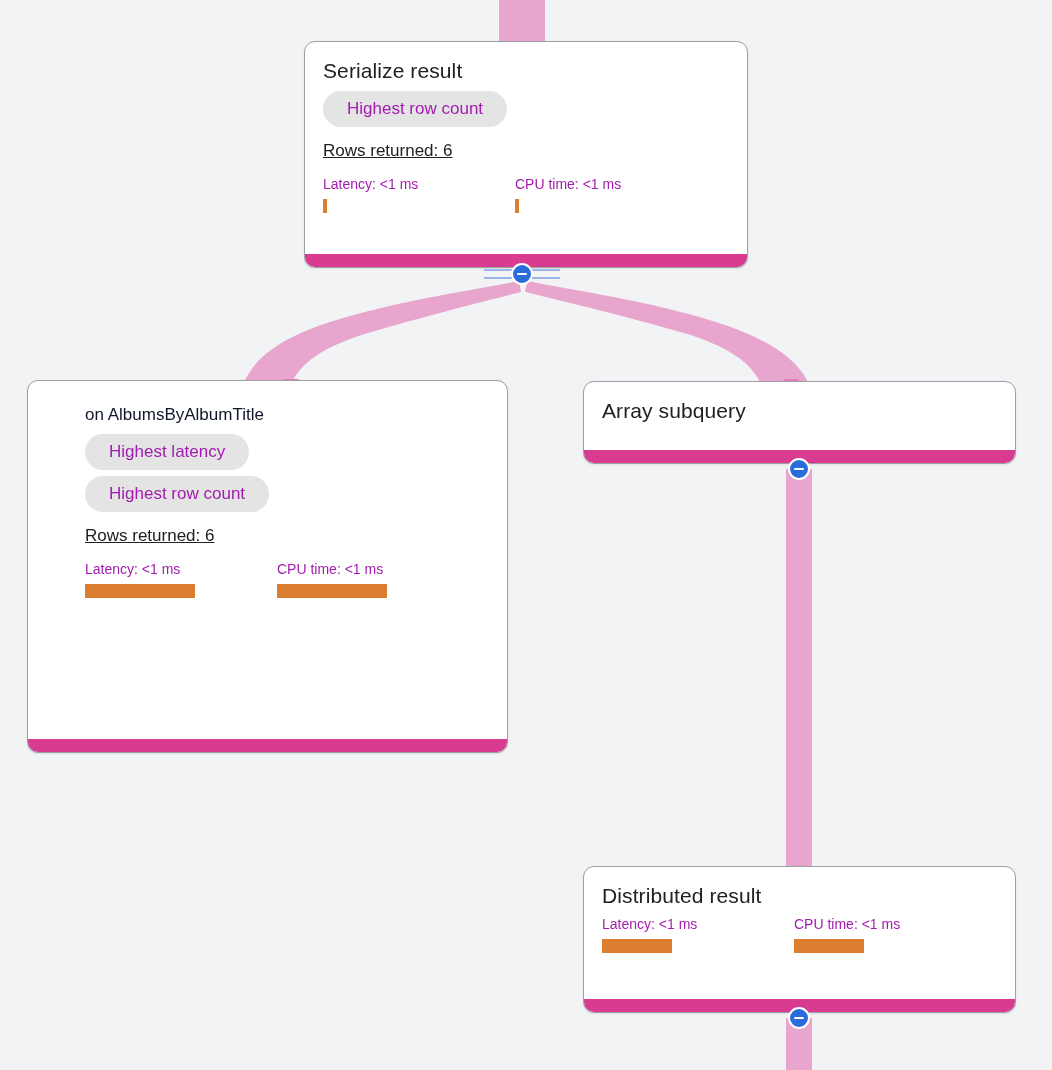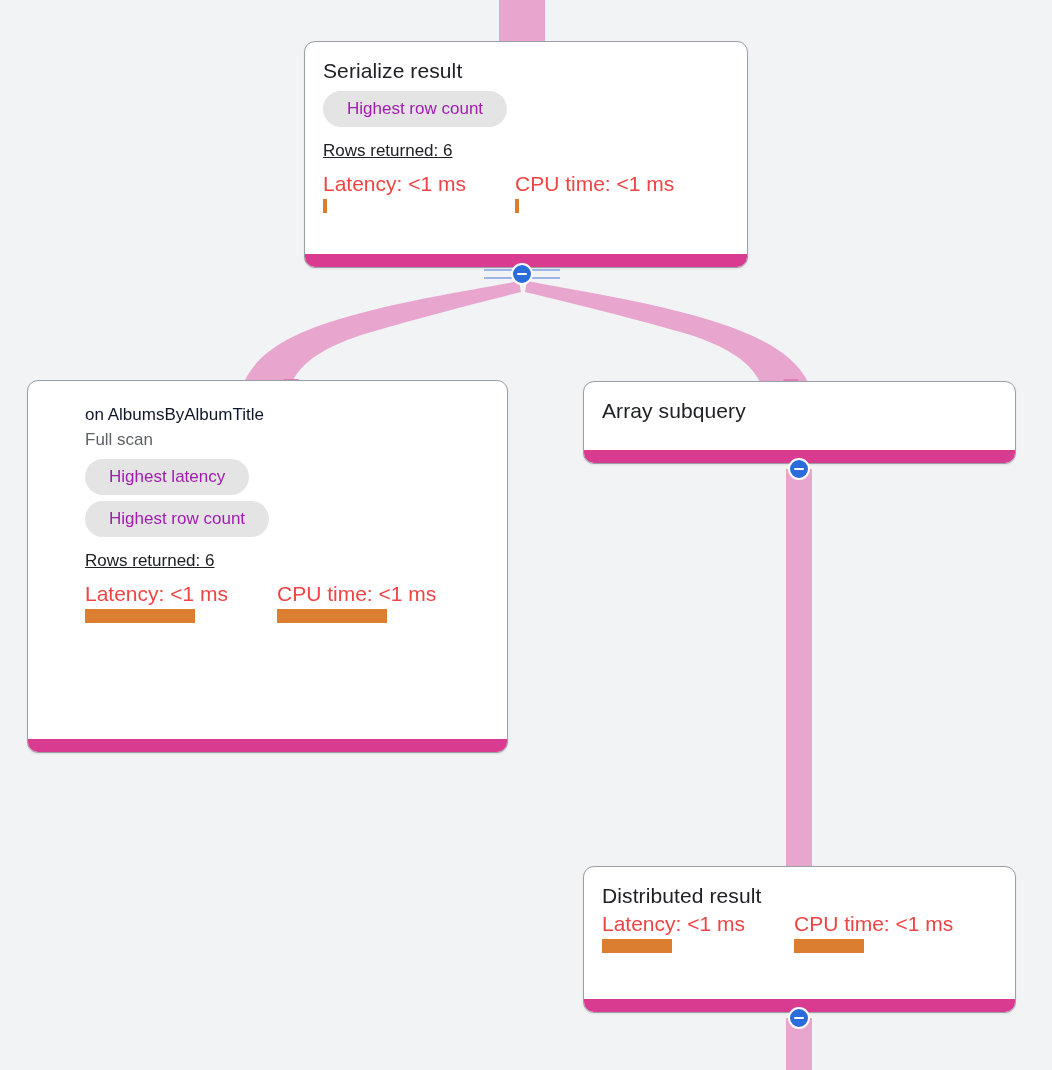--- a/index.html
+++ b/index.html
@@ -115,23 +115,23 @@
 
   .metrics {
     display: flex;
     margin-top: 10px;
   }
   .metric {
     display: flex;
     flex-direction: column;
   }
   .metric-label {
-    font-size: 21px;
+    font-size: 14px;
     line-height: 22px;
-    color: #ef4444;
+    color: #a21caf;
     white-space: nowrap;
   }
   .metric-bar {
     height: 14px;
     background: #dc7e30;
     margin-top: 4px;
   }
 
   
   .collapse-toggle {
@@ -225,21 +225,20 @@
     <line x1="0" y1="7" x2="76" y2="7" stroke="#9db4e8" stroke-width="2"></line>
     <line x1="0" y1="15" x2="76" y2="15" stroke="#9db4e8" stroke-width="2"></line>
   </svg>
   <div class="collapse-toggle" style="left:511px; top:263px;"></div>
 
   <div class="node" style="left:27px; top:380px; width:481px; height:373px;">
     <div class="node-body">
 
       <div style="padding-left:39px;">
         <div class="node-subtitle">on AlbumsByAlbumTitle</div>
-        <div class="node-subtitle-muted">Full scan</div>
 
         <div class="chips">
           <div><span class="chip">Highest latency</span></div>
           <div><span class="chip">Highest row count</span></div>
         </div>
 
         <div class="rows-returned">Rows returned: 6</div>
 
         <div class="metrics">
           <div class="metric" style="width:192px;">

